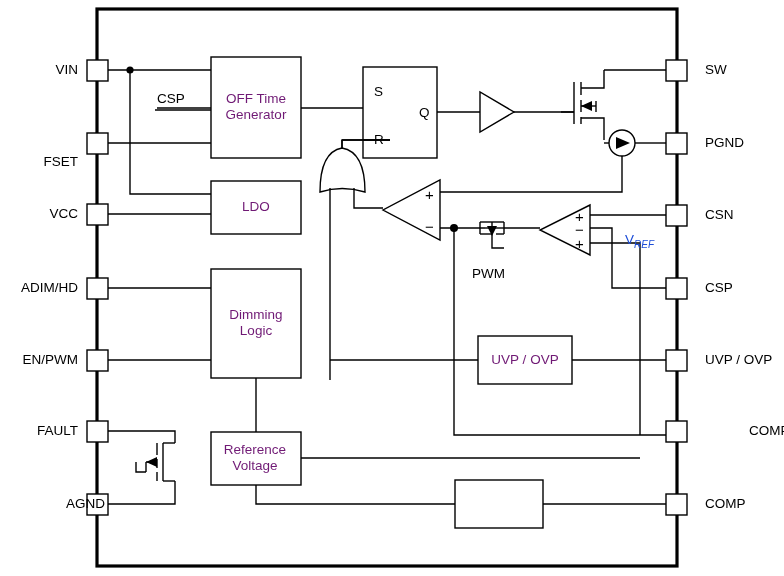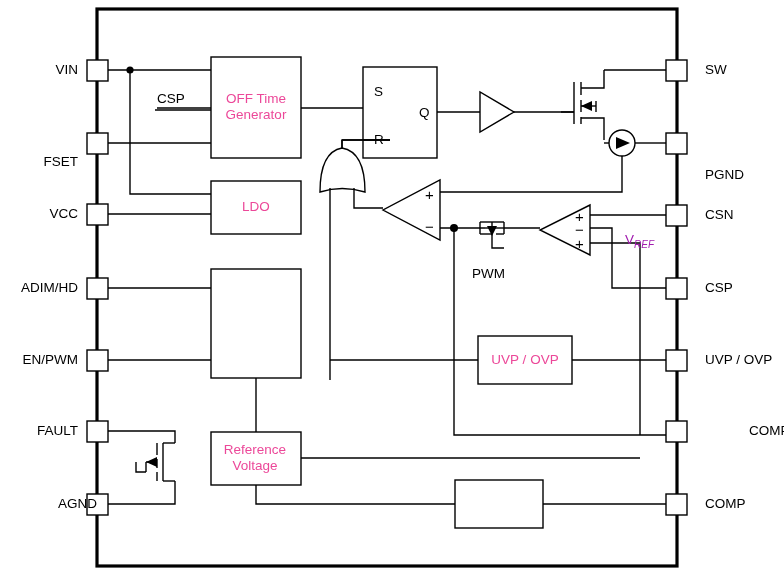--- a/index.html
+++ b/index.html
@@ -16,21 +16,21 @@
     font-size:13.5px;
     color:#000000;
     white-space:nowrap;
     line-height:1;
   }
   .pinlabel.left{text-align:right;}
   .pinlabel.right{text-align:left;}
   .blocktext{
     position:absolute;
     font-size:13.5px;
-    color:#ec4899;
+    color:#701a75;
     text-align:center;
     line-height:16px;
     white-space:pre-line;
   }
   .smalltext{
     position:absolute;
     font-size:13.5px;
     color:#000;
     white-space:nowrap;
     line-height:1;
@@ -44,21 +44,21 @@
   }
   .latchtext{
     position:absolute;
     font-size:13.5px;
     color:#000;
     line-height:1;
   }
   .vreftext{
     position:absolute;
     font-size:13.5px;
-    color:#a21caf;
+    color:#1d4ed8;
     line-height:1;
     white-space:nowrap;
   }
   .vreftext sub{font-size:10px;font-style:italic;}
 </style>
 </head>
 <body>
 
 <div id="root">
 
@@ -245,33 +245,35 @@
 
     <path class="ln" d="M155,110 L211,110"></path>
   </svg>
 
   <div class="pinlabel left" style="left:0px;top:63px;width:78px;">VIN</div>
   <div class="pinlabel left" style="left:0px;top:143px;width:78px;margin-top:12px;">FSET</div>
   <div class="pinlabel left" style="left:0px;top:207px;width:78px;">VCC</div>
   <div class="pinlabel left" style="left:0px;top:281px;width:78px;">ADIM/HD</div>
   <div class="pinlabel left" style="left:0px;top:353px;width:78px;">EN/PWM</div>
   <div class="pinlabel left" style="left:0px;top:424px;width:78px;">FAULT</div>
-  <div class="pinlabel left" style="left:0px;top:497px;width:78px;padding-left:19px;">AGND</div>
+  <div class="pinlabel left" style="left:8px;top:497px;width:78px;padding-left:19px;">AGND</div>
 
   <div class="pinlabel right" style="left:705px;top:63px;">SW</div>
-  <div class="pinlabel right" style="left:705px;top:136px;margin-top:32px;">PGND</div>
+  <div class="pinlabel right" style="left:705px;top:136px;">PGND</div>
   <div class="pinlabel right" style="left:705px;top:208px;text-align:right;">CSN</div>
   <div class="pinlabel right" style="left:705px;top:281px;">CSP</div>
   <div class="pinlabel right" style="left:705px;top:353px;">UVP / OVP</div>
   <div class="pinlabel right" style="left:705px;top:424px;margin-left:44px;">COMP</div>
   <div class="pinlabel right" style="left:705px;top:497px;">COMP</div>
 
   <div class="blocktext" style="left:211px;top:91px;width:90px;">OFF Time
 Generator</div>
   <div class="blocktext" style="left:211px;top:199px;width:90px;">LDO</div>
+  <div class="blocktext" style="left:211px;top:307px;width:90px;">Dimming
+Logic</div>
   <div class="blocktext" style="left:211px;top:442px;width:88px;">Reference
 Voltage</div>
   <div class="blocktext" style="left:478px;top:352px;width:94px;">UVP / OVP</div>
 
   <div class="smalltext" style="left:157px;top:92px;">CSP</div>
 
   <div class="smalltext" style="left:472px;top:267px;">PWM</div>
 
   <div class="latchtext" style="left:374px;top:85px;">S</div>
   <div class="latchtext" style="left:374px;top:133px;">R</div>

